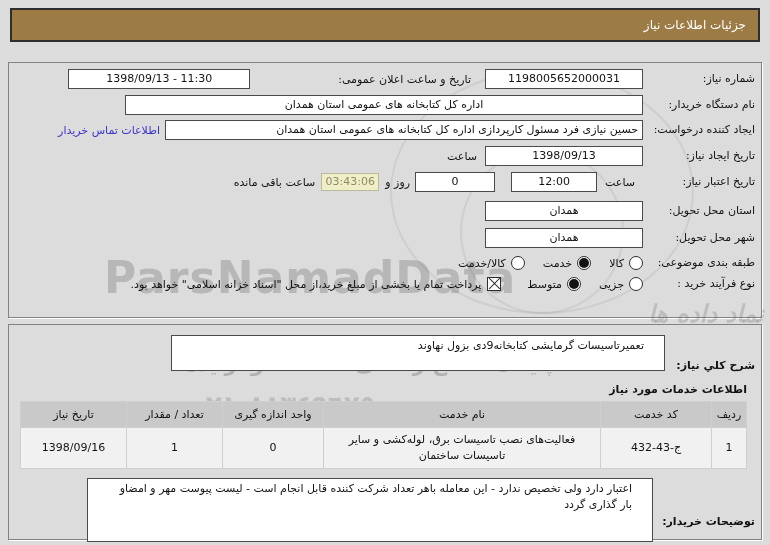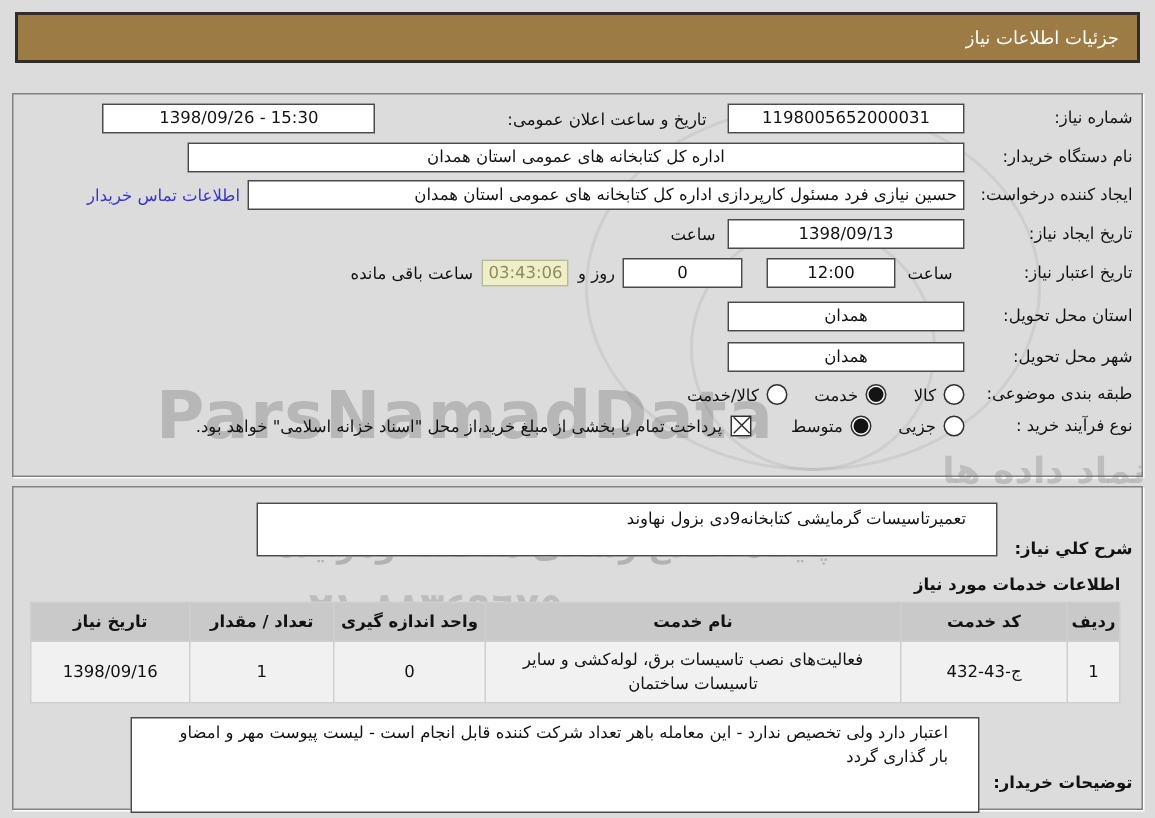--- a/index.html
+++ b/index.html
@@ -58,31 +58,31 @@
     background:#fff;border:1px solid #4a4a4a;padding:2px 20px;
     line-height:1.5;overflow:hidden;flex:none;
   }
   .section-title{font-weight:bold;margin:10px 14px 0 0;flex:none;position:relative;z-index:2;}
   table.svc{
     border-collapse:separate;border-spacing:1px;
     margin:5px 14px 0 14px;width:724px;table-layout:fixed;flex:none;
     position:relative;z-index:2;background:#cfcfcf;
   }
   table.svc th{
-    background:#c9c9c9;font-weight:bold;font-size:11px;height:25px;
+    background:#c9c9c9;font-weight:normal;font-size:11px;height:25px;
     text-align:center;padding:0 2px;
   }
   table.svc td{
     background:#f1f1f1;height:38px;text-align:center;padding:1px 3px;line-height:1.45;
   }
   .wm{position:absolute;pointer-events:none;z-index:1;white-space:nowrap;}
   .wm-brand{top:252px;left:104px;font-size:44px;font-weight:bold;color:rgba(110,110,110,0.33);letter-spacing:1px;}
   .wm-line{top:352px;left:185px;font-size:21px;font-weight:bold;color:rgba(115,115,115,0.40);}
   .wm-phone{top:390px;left:190px;font-size:26px;font-weight:bold;color:rgba(120,120,120,0.30);direction:ltr;}
-  .wm-script{top:300px;right:6px;font-size:24px;font-weight:bold;color:rgba(110,110,110,0.28);}
+  .wm-script{top:300px;right:6px;font-size:24px;font-weight:bold;font-style:italic;color:rgba(110,110,110,0.28);}
   .wm-circle{border:2px solid rgba(90,90,90,0.10);border-radius:50%;}
   #wmc1{top:70px;left:390px;width:300px;height:240px;}
   #wmc2{top:150px;left:460px;width:160px;height:160px;}
 </style>
 </head>
 <body>
 
 <div class="wm wm-brand">ParsNamadData</div>
 <div class="wm wm-line">پایگاه اطلاع رسانی مناقصه ومزایده</div>
 <div class="wm wm-phone">۰۲۱-۸۸۳٤۹٦۷۵</div>
@@ -93,21 +93,21 @@
 <div class="titlebar">
   <span>جزئیات اطلاعات نیاز</span>
 </div>
 
 <div class="groupbox" id="group-main">
 
   <div class="row" style="margin-top:6px;">
     <div class="lbl">شماره نیاز:</div>
     <div class="inp center ltr" style="width:148px;">1198005652000031</div>
     <div style="margin-right:14px;">تاریخ و ساعت اعلان عمومی:</div>
-    <div class="inp center ltr" style="width:172px;margin-right:88px;">1398/09/26 - 15:30</div>
+    <div class="inp center ltr" style="width:172px;margin-right:88px;">1398/09/13 - 11:30</div>
   </div>
 
   <div class="row" style="margin-top:6px;">
     <div class="lbl">نام دستگاه خریدار:</div>
     <div class="inp center" style="width:508px;">اداره کل کتابخانه های عمومی استان همدان</div>
   </div>
 
   <div class="row" style="margin-top:5px;">
     <div class="lbl">ایجاد کننده درخواست:</div>
     <div class="inp" style="width:468px;">حسین نیازی فرد مسئول کارپردازی اداره کل کتابخانه های عمومی استان همدان</div>

